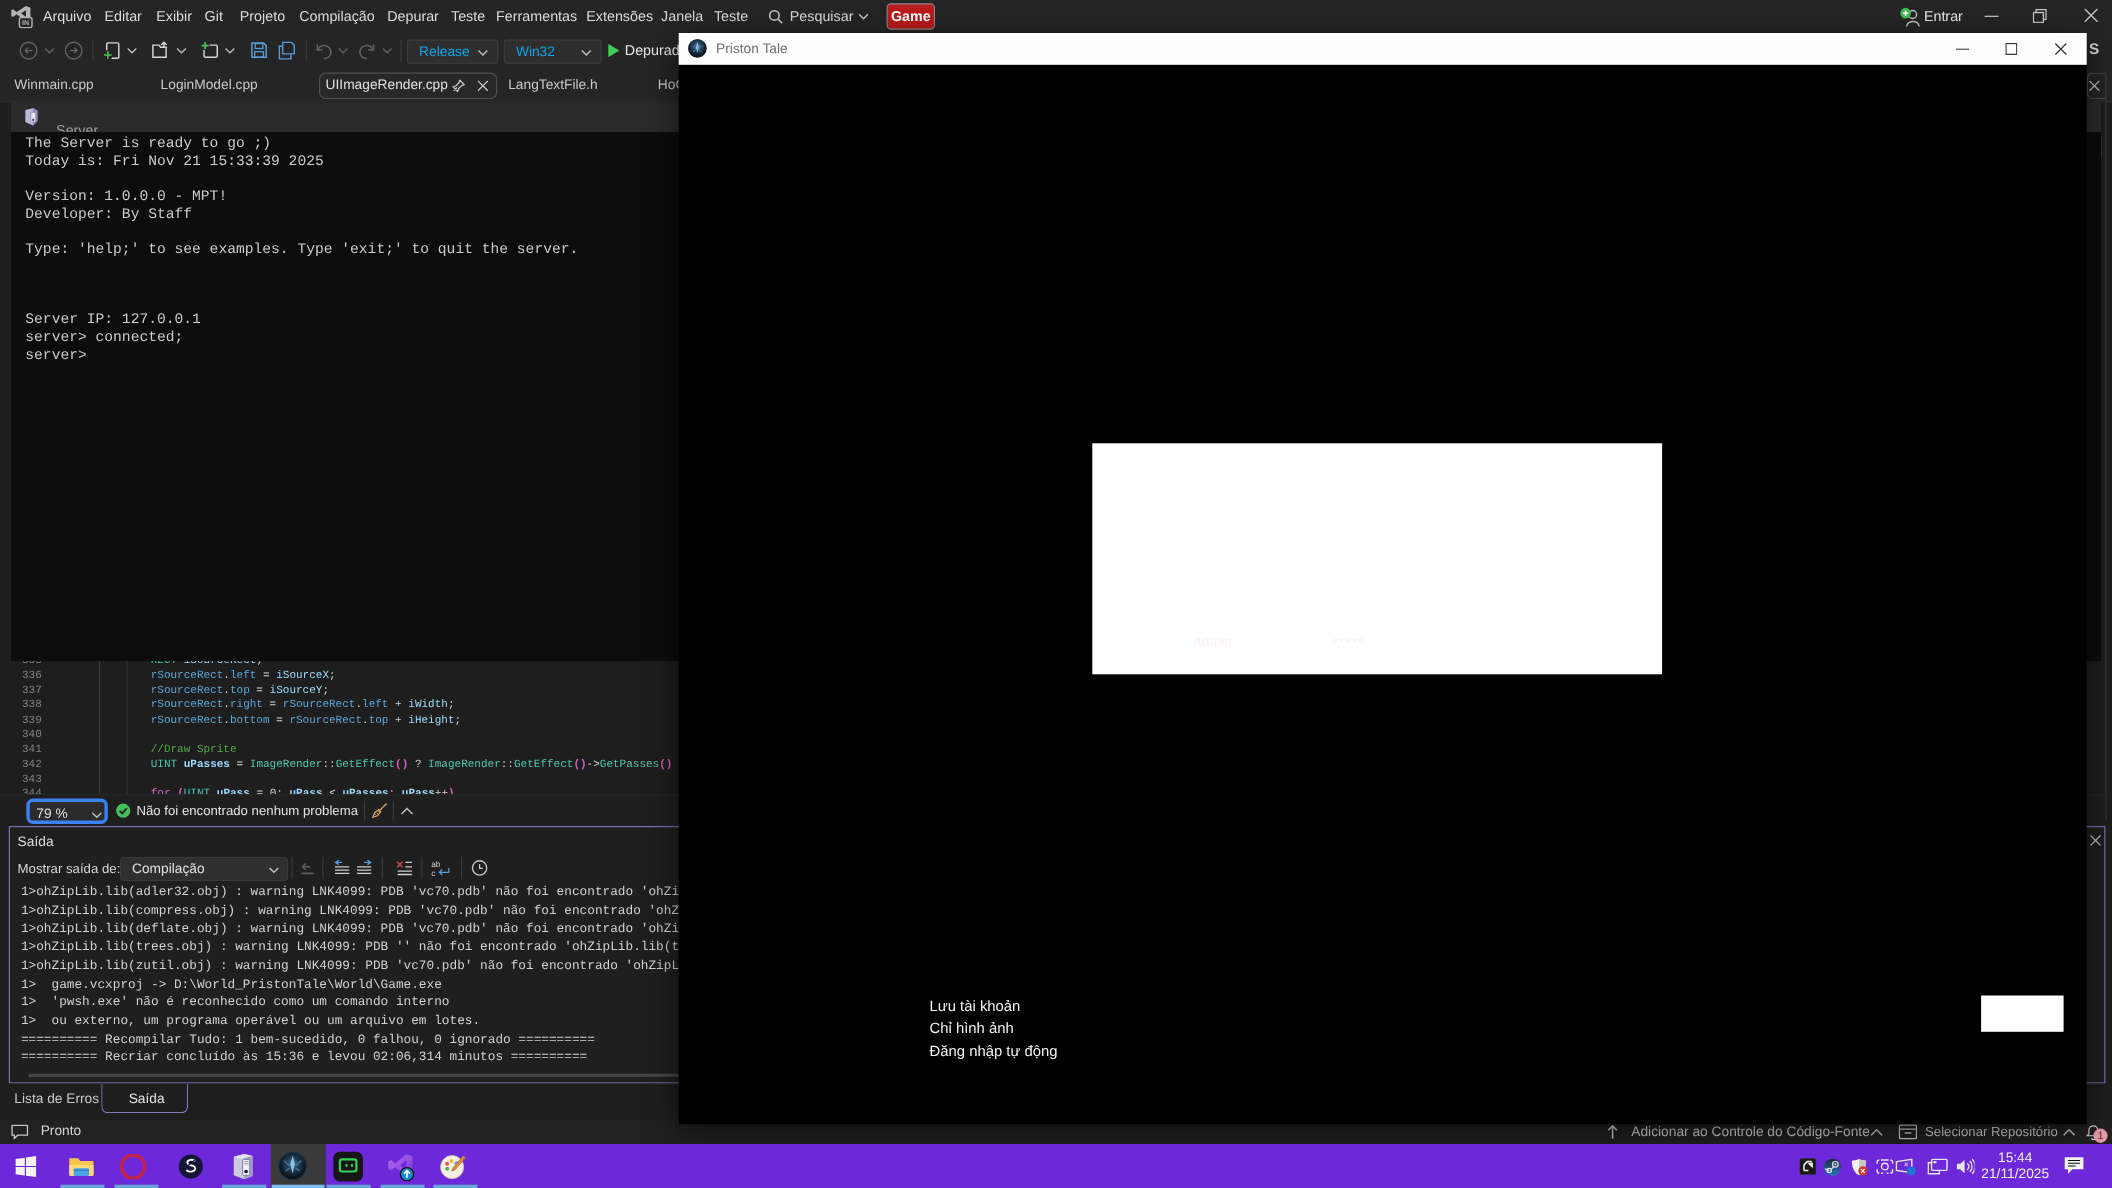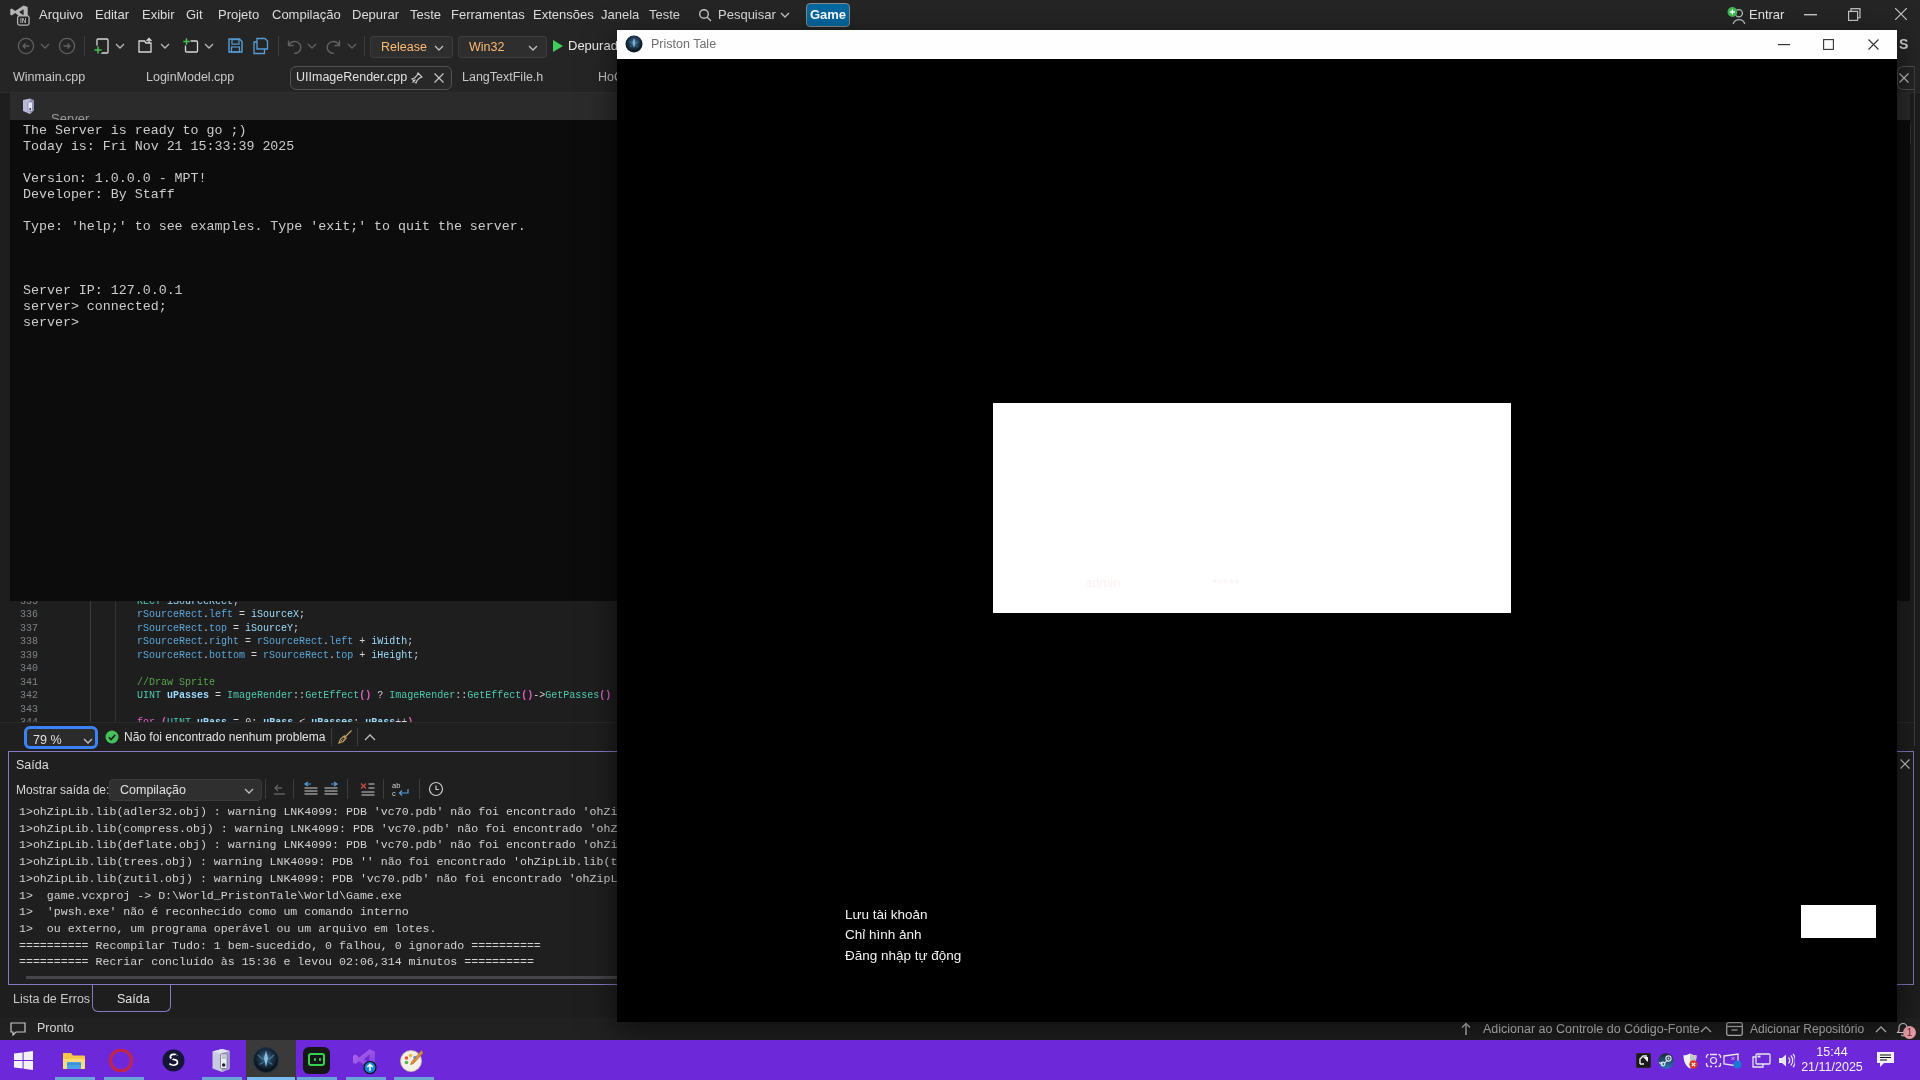--- a/index.html
+++ b/index.html
@@ -1,20 +1,20 @@
 <!DOCTYPE html>
 <html><head><meta charset="utf-8"><style>
 *{margin:0;padding:0;box-sizing:border-box}
 html,body{width:1920px;height:1080px;overflow:hidden;background:#1e1e1e;font-family:"Liberation Sans",sans-serif}
 .abs{position:absolute}
 #titlebar{position:absolute;left:0;top:0;width:1920px;height:30px;background:#252525}
 .menu{position:absolute;top:7px;font-size:13px;color:#dcdcdc;white-space:nowrap}
-#gamebadge{position:absolute;left:806px;top:3px;width:44px;height:24px;background:#0369a1;border:1px solid #8a8a8a;border-radius:4px;color:#fff;font-size:13px;font-weight:bold;text-align:center;line-height:22px}
+#gamebadge{position:absolute;left:806px;top:3px;width:44px;height:24px;background:#b91c1c;border:1px solid #8a8a8a;border-radius:4px;color:#fff;font-size:13px;font-weight:bold;text-align:center;line-height:22px}
 #toolbar{position:absolute;left:0;top:30px;width:1920px;height:32px;background:#252525}
-.combo{position:absolute;top:6px;height:22px;background:#2e2e2e;border:1px solid #3c3c3c;border-radius:3px;color:#fdba74;font-size:12.5px;line-height:20px;padding-left:10px}
+.combo{position:absolute;top:6px;height:22px;background:#2e2e2e;border:1px solid #3c3c3c;border-radius:3px;color:#0ea5e9;font-size:12.5px;line-height:20px;padding-left:10px}
 #tabrow{position:absolute;left:0;top:62px;width:1920px;height:31px;background:#252525;border-bottom:1px solid #2e2e2e}
 .tab{position:absolute;top:8px;font-size:12.5px;color:#c8c8c8;white-space:nowrap}
 #activetab{position:absolute;left:290px;top:4px;width:162px;height:24px;border:1px solid #525252;border-radius:6px;background:#282828}
 #editor{position:absolute;left:0;top:93px;width:1914px;height:652px;background:#1e1e1e;overflow:hidden}
 .lnum{position:absolute;left:0;width:38px;text-align:right;font-family:"Liberation Mono",monospace;font-size:10px;line-height:13.5px;color:#7e8285;white-space:pre}
 .cline{position:absolute;left:137px;font-family:"Liberation Mono",monospace;font-size:10px;line-height:13.5px;color:#dcdcdc;white-space:pre}
 .kb{color:#5ba7d9;font-weight:normal}.lb{color:#9cdcfe}.lbb{color:#9cdcfe;font-weight:bold}.tl{color:#4ec9b0}.tlb{color:#4ec9b0;font-weight:normal}.gr{color:#57a64a}.pk{color:#d85fbf}.pkb{color:#d85fbf;font-weight:bold}.wh{color:#d4d4d4}
 #console{position:absolute;left:10px;top:93px;width:1900px;height:508px}
 #ctitle{position:absolute;left:0;top:0;width:100%;height:27px;background:#2b2b2b;color:#9a9a9a;font-size:13px}
 #cbody{position:absolute;left:0;top:27px;width:100%;height:481px;background:#0c0c0c}
@@ -327,21 +327,21 @@
     </svg>
 <span class="abs" style="left:1483px;top:4px;font-size:12.5px">Adicionar ao Controle do Código-Fonte</span>
 <svg class="abs" style="left:1700px;top:8px" width="12" height="7" viewBox="0 0 12 7">
       <path d="M1 6 L6 1 L11 6" fill="none" stroke="#d6d6d6" stroke-width="1.3"></path>
     </svg>
 <svg class="abs" style="left:1726px;top:4px" width="17" height="14" viewBox="0 0 17 14">
       <rect x="0.7" y="0.7" width="15.6" height="12.6" rx="1.5" fill="none" stroke="#d6d6d6" stroke-width="1.3"></rect>
       <path d="M1 4.5 h15" stroke="#d6d6d6" stroke-width="1.3"></path>
       <path d="M5.5 8 h6" stroke="#d6d6d6" stroke-width="1.3"></path>
     </svg>
-<span class="abs" style="left:1750px;top:4px;font-size:12px">Adicionar Repositório</span>
+<span class="abs" style="left:1750px;top:4px;font-size:12px">Selecionar Repositório</span>
 <svg class="abs" style="left:1875px;top:8px" width="12" height="7" viewBox="0 0 12 7">
       <path d="M1 6 L6 1 L11 6" fill="none" stroke="#d6d6d6" stroke-width="1.3"></path>
     </svg>
 <svg class="abs" style="left:1896px;top:4px" width="14" height="15" viewBox="0 0 14 15">
       <path d="M7 1.5 a4 4 0 0 1 4 4 v3 l1.5 2 H1.5 L3 8.5 v-3 a4 4 0 0 1 4-4 Z M5.5 12.5 a1.5 1.5 0 0 0 3 0" fill="none" stroke="#d6d6d6" stroke-width="1.1"></path>
     </svg>
 <div class="abs" style="left:1903px;top:8px;width:13px;height:13px;background:#e8a0aa;border-radius:50%;color:#7a2030;font-size:10px;text-align:center;line-height:13px">1</div>
 </div>
 
 <div id="game">

